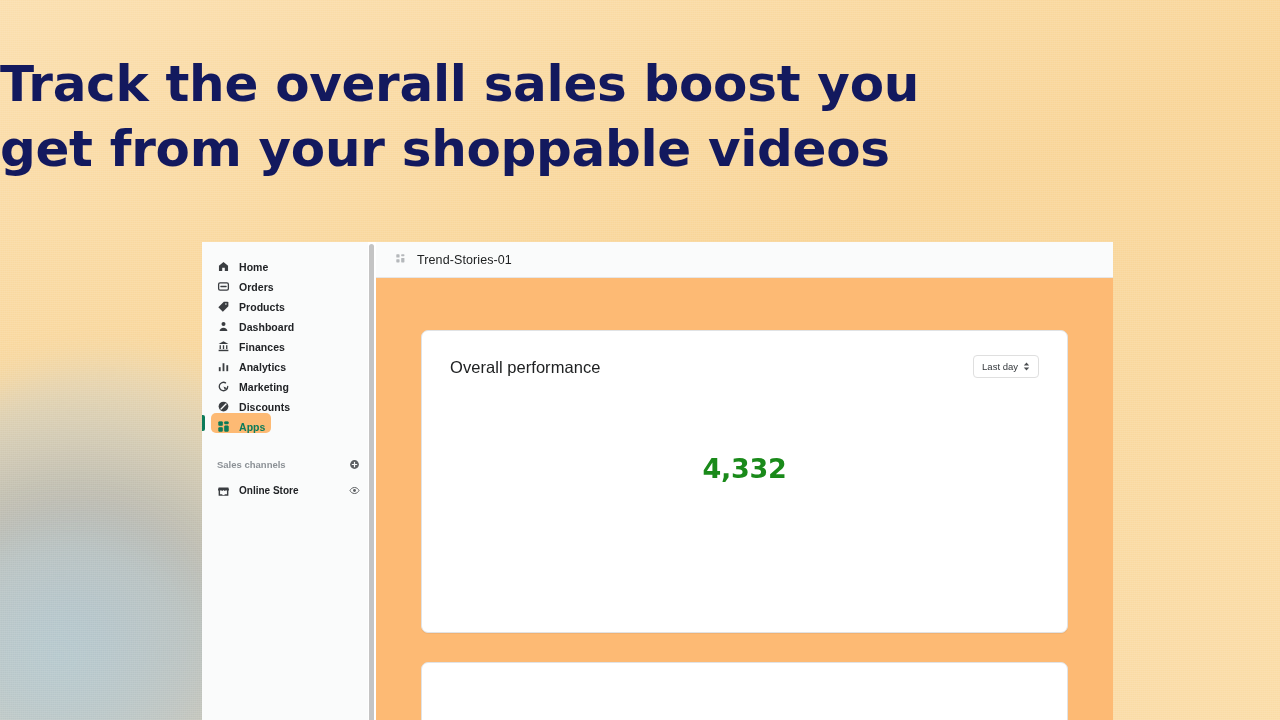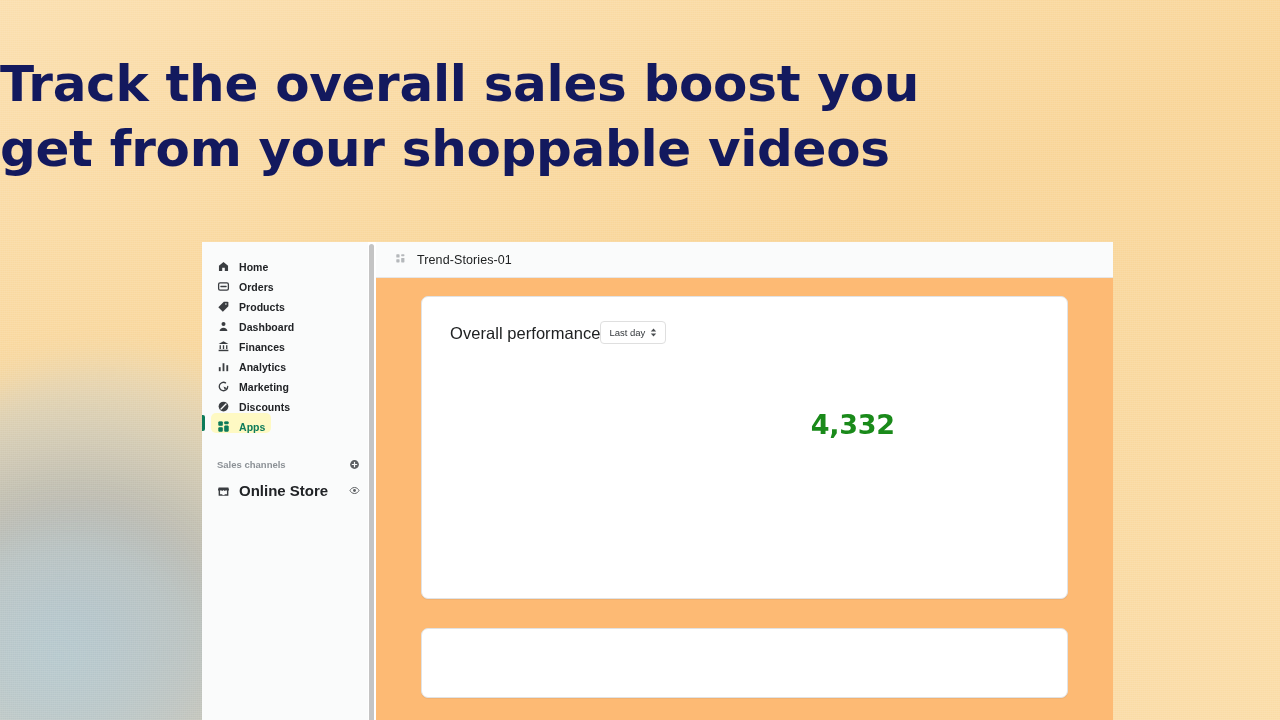--- a/index.html
+++ b/index.html
@@ -97,21 +97,21 @@
     border-radius: 5px;
     font-size: 10.5px;
     color: #212326;
     font-weight: 600;
     letter-spacing: .05px;
     cursor: pointer;
   }
   .nav-list { display: flex; flex-direction: column; gap: 0; }
   .nav-row { height: 20px; display: flex; align-items: center; }
   .nav-item.active {
-    background: #fef9c3;
+    background: #fdba74;
     color: #0c7b5a;
   }
   .nav-item.active .nav-ico svg { stroke: #0c7b5a; fill: #0c7b5a; }
   .nav-active-bar {
     position: absolute;
     left: -9px; top: 2px;
     width: 3px; height: 16px;
     border-radius: 0 2px 2px 0;
     background: #0c7b5a;
   }
@@ -133,21 +133,21 @@
   }
   .section-head .plus-btn { cursor: pointer; display: flex; }
   .section-head .plus-btn svg { width: 11px; height: 11px; }
   .channel-item {
     display: flex; align-items: center; justify-content: space-between;
     margin: 5px 8px 0 15px;
     height: 19px;
     cursor: pointer;
   }
   .channel-left { display: flex; align-items: center; gap: 9px; }
-  .channel-label { font-size: 15px; color: #212326; font-weight: 600; }
+  .channel-label { font-size: 10px; color: #212326; font-weight: 600; }
   .eye-btn { display: flex; cursor: pointer; }
   .eye-btn svg { width: 11px; height: 11px; }
 
   
   #sidebar-scroll {
     position: absolute;
     right: -7px; top: 0;
     width: 7px; height: 100%;
     background: #fff;
   }
@@ -225,20 +225,22 @@
   .card {
     background: #fff;
     border: 1px solid #e1e3e5;
     border-radius: 7px;
     box-shadow: 0 1px 0 rgba(22,29,37,.05);
   }
   #perf-card {
     height: 303px;
     padding: 27px 28px 0 28px;
     display: flex;
+    flex-direction: column;
+    margin-top: 34px;
   }
   #perf-head {
     display: flex;
     align-items: flex-start;
     justify-content: space-between;
   }
   #perf-title {
     font-size: 16.5px;
     color: #202223;
     letter-spacing: .05px;

